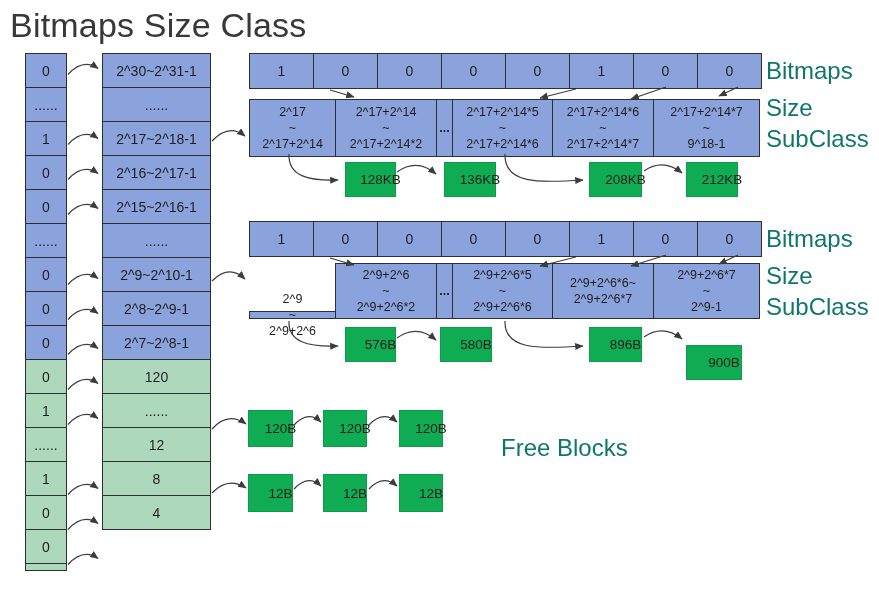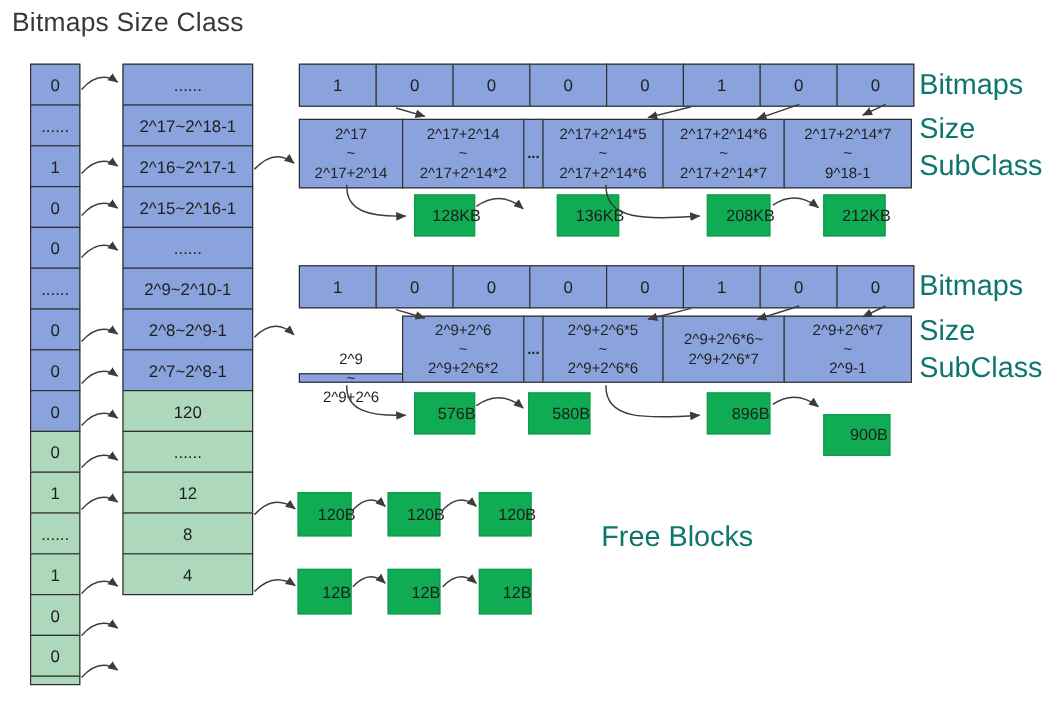--- a/index.html
+++ b/index.html
@@ -1,18 +1,18 @@
 <!DOCTYPE html>
 <html><head>
 <meta charset="utf-8">
 <style>
   html,body{margin:0;padding:0;background:#fff;}
   .stage{position:relative;width:879px;height:604px;background:#fff;overflow:hidden;
          font-family:"Liberation Sans", sans-serif;color:#1f1f1f;}
-  .title{position:absolute;left:10px;top:6px;font-size:22px;color:#383838;letter-spacing:.2px;}
+  .title{position:absolute;left:10px;top:6px;font-size:34px;color:#383838;letter-spacing:.2px;}
 
   
   .col{position:absolute;}
   .col .cell{box-sizing:border-box;height:35px;border:1px solid #2e2e2e;background:#8AA3DC;
              display:flex;align-items:center;justify-content:center;font-size:14px;}
   .col .cell + .cell{margin-top:-1px;}
   .col .cell.g{background:#ADD8BC;}
   .col .cell.stub{height:8px;background:#ADD8BC;}
 
   
@@ -55,20 +55,21 @@
     <div class="cell g">0</div>
     <div class="cell g">1</div>
     <div class="cell g">......</div>
     <div class="cell g">1</div>
     <div class="cell g">0</div>
     <div class="cell g">0</div>
     <div class="cell stub"></div>
   </div>
 
   <div class="col" style="left:102px;top:53px;width:109px;">
+    <div class="cell">2^30~2^31-1</div>
     <div class="cell">......</div>
     <div class="cell">2^17~2^18-1</div>
     <div class="cell">2^16~2^17-1</div>
     <div class="cell">2^15~2^16-1</div>
     <div class="cell">......</div>
     <div class="cell">2^9~2^10-1</div>
     <div class="cell">2^8~2^9-1</div>
     <div class="cell">2^7~2^8-1</div>
     <div class="cell g">120</div>
     <div class="cell g">......</div>
@@ -117,21 +118,21 @@
       <span>~</span>
       <span>9^18-1</span>
     </div>
   </div>
 
   <div class="biglabel" style="left:766px;top:57px;">Bitmaps</div>
   <div class="biglabel" style="left:766px;top:94px;">Size</div>
   <div class="biglabel" style="left:766px;top:125px;">SubClass</div>
 
   <div class="gblock" style="left:345px;top:162px;width:51px;height:35px;">128KB</div>
-  <div class="gblock" style="left:464px;top:162px;width:52px;height:35px;">136KB</div>
+  <div class="gblock" style="left:444px;top:162px;width:52px;height:35px;">136KB</div>
   <div class="gblock" style="left:589px;top:162px;width:53px;height:35px;">208KB</div>
   <div class="gblock" style="left:686px;top:162px;width:52px;height:35px;">212KB</div>
 
   <div class="bitrow" style="left:249px;top:221px;">
     <div class="bcell">1</div>
     <div class="bcell">0</div>
     <div class="bcell">0</div>
     <div class="bcell">0</div>
     <div class="bcell">0</div>
     <div class="bcell">1</div>

